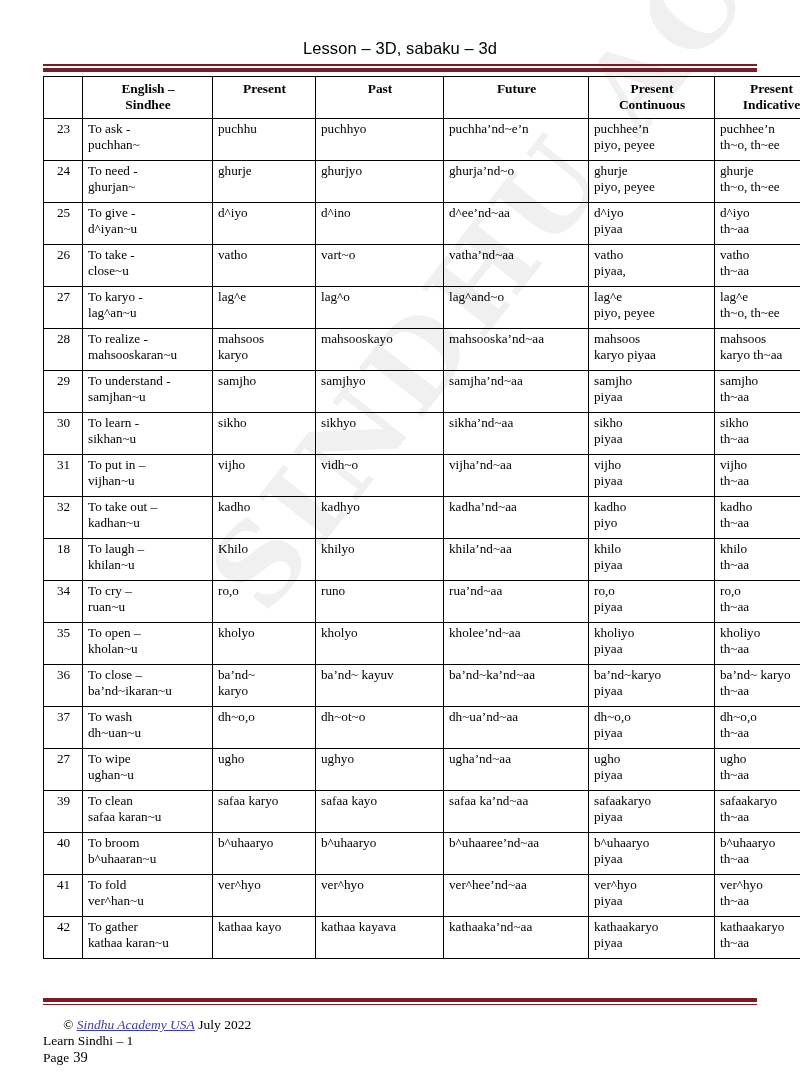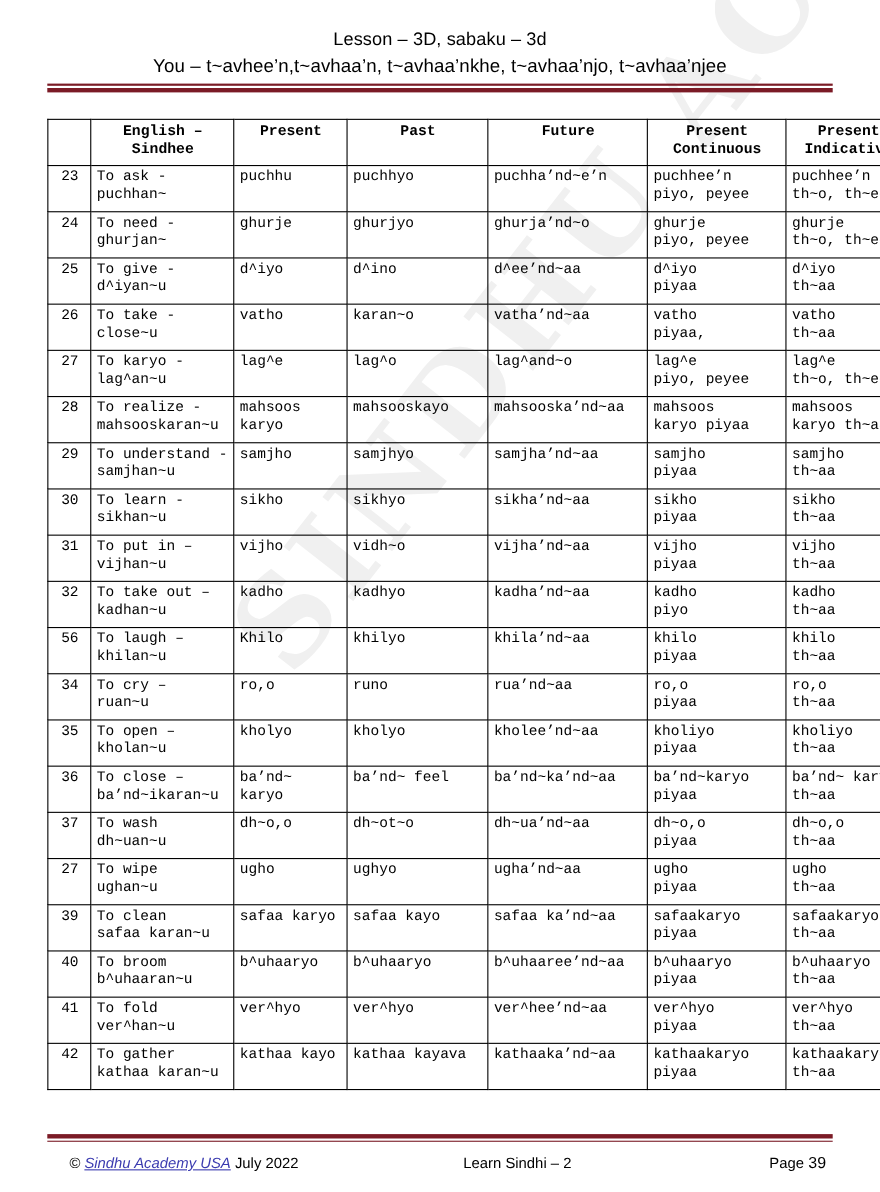--- a/index.html
+++ b/index.html
@@ -46,21 +46,21 @@
     color: #f0f0f0;
     white-space: nowrap;
     line-height: 1.05;
     user-select: none;
   }
 
   
   .heading {
     position: relative;
     z-index: 2;
-    padding-top: 24px;
+    padding-top: 36px;
     text-align: center;
     font-family: "Liberation Sans", "DejaVu Sans", sans-serif;
   }
   .heading .line {
     font-size: 16.5px;
     line-height: 24px;
     color: #000;
     letter-spacing: 0.1px;
     white-space: nowrap;
   }
@@ -82,22 +82,21 @@
   }
   .rule-thick {
     height: 4px;
     background: #7b1b26;
   }
 
   
   .table-wrap {
     position: relative;
     z-index: 2;
-    margin: 24px 43px 0 43px;
-    font-family: Liberation Mono, monospace;
+    margin: 4px 43px 0 43px;
   }
   table.verbs {
     border-collapse: collapse;
     width: 714px;
     table-layout: fixed;
     background: transparent;
   }
   table.verbs th,
   table.verbs td {
     border: 1px solid #000000;
@@ -140,22 +139,23 @@
   }
   .footer-rule-gap { height: 2px; }
   .footer-rule-thin {
     height: 1.5px;
     background: #7b1b26;
   }
   .footer-row {
     display: flex;
     align-items: baseline;
     margin-top: 12px;
-    font-family: Liberation Sans, sans-serif;
+    font-family: Liberation Serif, serif;
     font-size: 13.5px;
+    flex-direction: column;
   }
   .footer-left {
     flex: 0 0 auto;
     padding-left: 20px;
     white-space: nowrap;
   }
   .footer-center {
     flex: 1 1 auto;
     text-align: center;
     white-space: nowrap;
@@ -179,21 +179,20 @@
 <body>
 
 <div class="page">
 
   <div class="watermark-layer">
     <div class="watermark">SINDHU ACADEMY USA</div>
   </div>
 
   <div class="heading">
     <div class="line l1">Lesson – 3D, sabaku – 3d</div>
-    <div class="line l3">You – t~avhee’n,t~avhaa’n, t~avhaa’nkhe, t~avhaa’njo, t~avhaa’njee</div>
   </div>
 
   <div class="rule-wrap">
     <div class="rule-thin"></div>
     <div class="rule-gap"></div>
     <div class="rule-thick"></div>
   </div>
 
   <div class="table-wrap">
     <table class="verbs">
@@ -309,21 +308,21 @@
               <span class="cell-line">26</span>
             </td>
             <td class="c-eng">
               <span class="cell-line">To take -
 close~u</span>
             </td>
             <td class="c-pres">
               <span class="cell-line">vatho</span>
             </td>
             <td class="c-past">
-              <span class="cell-line">karan~o</span>
+              <span class="cell-line">vart~o</span>
             </td>
             <td class="c-fut">
               <span class="cell-line">vatha’nd~aa</span>
             </td>
             <td class="c-pc">
               <span class="cell-line">vatho
 piyaa,</span>
             </td>
             <td class="c-pi">
               <span class="cell-line">vatho
@@ -482,21 +481,21 @@
               <span class="cell-line">kadho
 piyo</span>
             </td>
             <td class="c-pi">
               <span class="cell-line">kadho
 th~aa</span>
             </td>
           </tr>
           <tr>
             <td class="c-num">
-              <span class="cell-line">56</span>
+              <span class="cell-line">18</span>
             </td>
             <td class="c-eng">
               <span class="cell-line">To laugh –
 khilan~u</span>
             </td>
             <td class="c-pres">
               <span class="cell-line">Khilo</span>
             </td>
             <td class="c-past">
               <span class="cell-line">khilyo</span>
@@ -571,21 +570,21 @@
             </td>
             <td class="c-eng">
               <span class="cell-line">To close –
 ba’nd~ikaran~u</span>
             </td>
             <td class="c-pres">
               <span class="cell-line">ba’nd~
 karyo</span>
             </td>
             <td class="c-past">
-              <span class="cell-line">ba’nd~ feel</span>
+              <span class="cell-line">ba’nd~ kayuv</span>
             </td>
             <td class="c-fut">
               <span class="cell-line">ba’nd~ka’nd~aa</span>
             </td>
             <td class="c-pc">
               <span class="cell-line">ba’nd~karyo
 piyaa</span>
             </td>
             <td class="c-pi">
               <span class="cell-line">ba’nd~ karyo
@@ -751,18 +750,18 @@
         </tbody>
     </table>
   </div>
 
   <div class="footer">
     <div class="footer-rule-thick"></div>
     <div class="footer-rule-gap"></div>
     <div class="footer-rule-thin"></div>
     <div class="footer-row">
       <div class="footer-left"><span class="copy-sym">©</span> <a class="acad-link" href="#">Sindhu Academy USA</a> <span>July 2022</span></div>
-      <div class="footer-center">Learn Sindhi – 2</div>
+      <div class="footer-center">Learn Sindhi – 1</div>
       <div class="footer-right"><span class="page-word">Page</span><span class="page-num">39</span></div>
     </div>
   </div>
 
 </div>
 
 </body></html>

